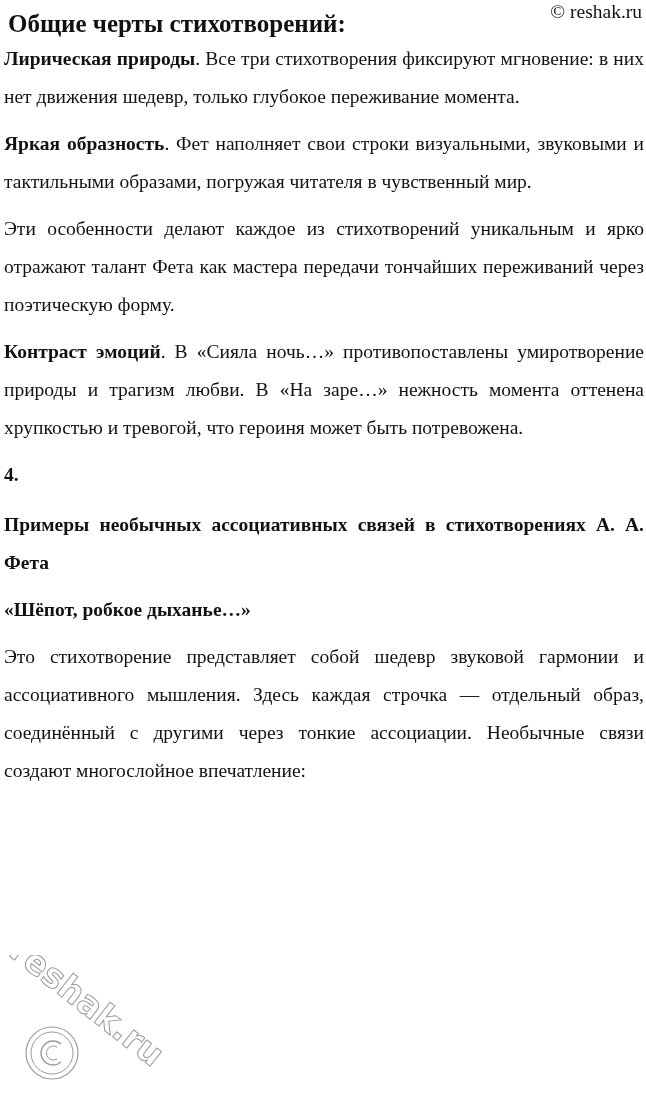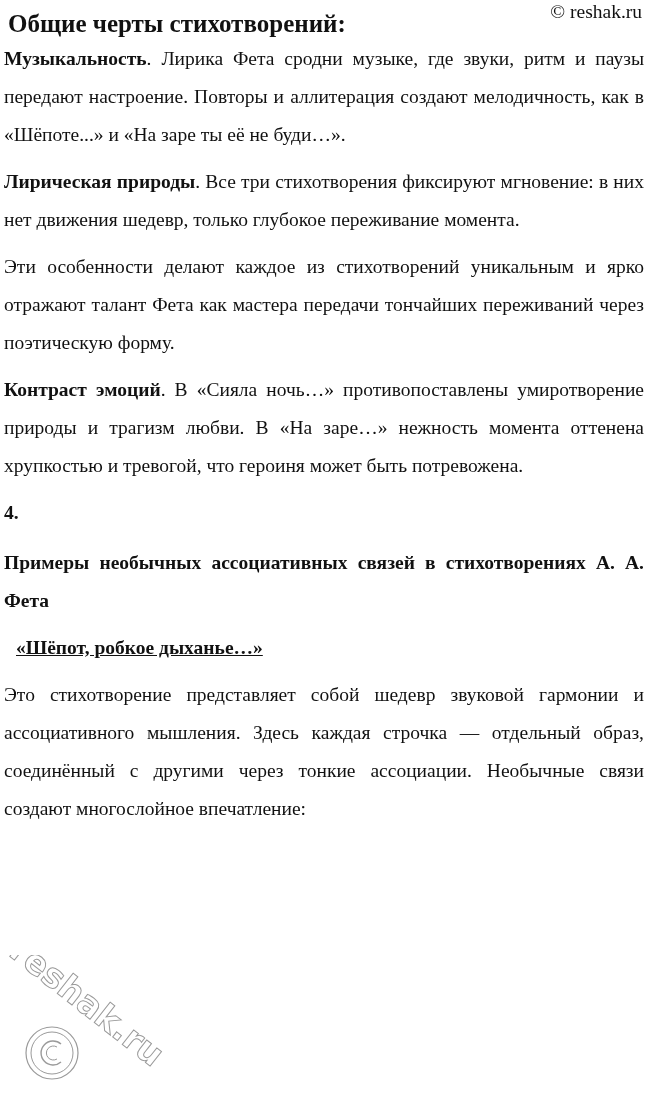--- a/index.html
+++ b/index.html
@@ -60,47 +60,46 @@
       font-size: 19.5px;
       font-weight: bold;
       line-height: 38px;
       text-align: justify;
       margin: 12px 0 9px 0;
     }
     .poem-title {
       font-size: 19.5px;
       font-weight: bold;
       line-height: 38px;
-      margin: 0 0 9px 12px;
-      text-decoration: underline;
+      margin: 0 0 9px 0;
     }
     .watermark {
       position: absolute;
       left: 0px;
       top: 955px;
       width: 170px;
       height: 150px;
       pointer-events: none;
     }
   </style>
 </head>
 <body>
 
 <div class="page">
 
   <div class="header-row">
     <h1 class="header-title">Общие черты стихотворений:</h1>
     <span class="copyright">© reshak.ru</span>
   </div>
 
-  <p class="para"><b>Музыкальность</b><span>. Лирика Фета сродни музыке, где звуки, ритм и паузы передают настроение. Повторы и аллитерация создают мелодичность, как в «Шёпоте...» и «На заре ты её не буди…».</span></p>
 
 
   <p class="para"><b>Лирическая природы</b><span>. Все три стихотворения фиксируют мгновение: в них нет движения шедевр, только глубокое переживание момента.</span></p>
 
+  <p class="para"><b>Яркая образность</b><span>. Фет наполняет свои строки визуальными, звуковыми и тактильными образами, погружая читателя в чувственный мир.</span></p>
 
   <p class="para">Эти особенности делают каждое из стихотворений уникальным и ярко отражают талант Фета как мастера передачи тончайших переживаний через поэтическую форму.</p>
 
   <p class="para"><b>Контраст эмоций</b><span>. В «Сияла ночь…» противопоставлены умиротворение природы и трагизм любви. В «На заре…» нежность момента оттенена хрупкостью и тревогой, что героиня может быть потревожена.</span></p>
 
   <p class="section-num">4.</p>
 
   <p class="section-title">Примеры необычных ассоциативных связей в стихотворениях А. А. Фета</p>
 
   <p class="poem-title">«Шёпот, робкое дыханье…»</p>

